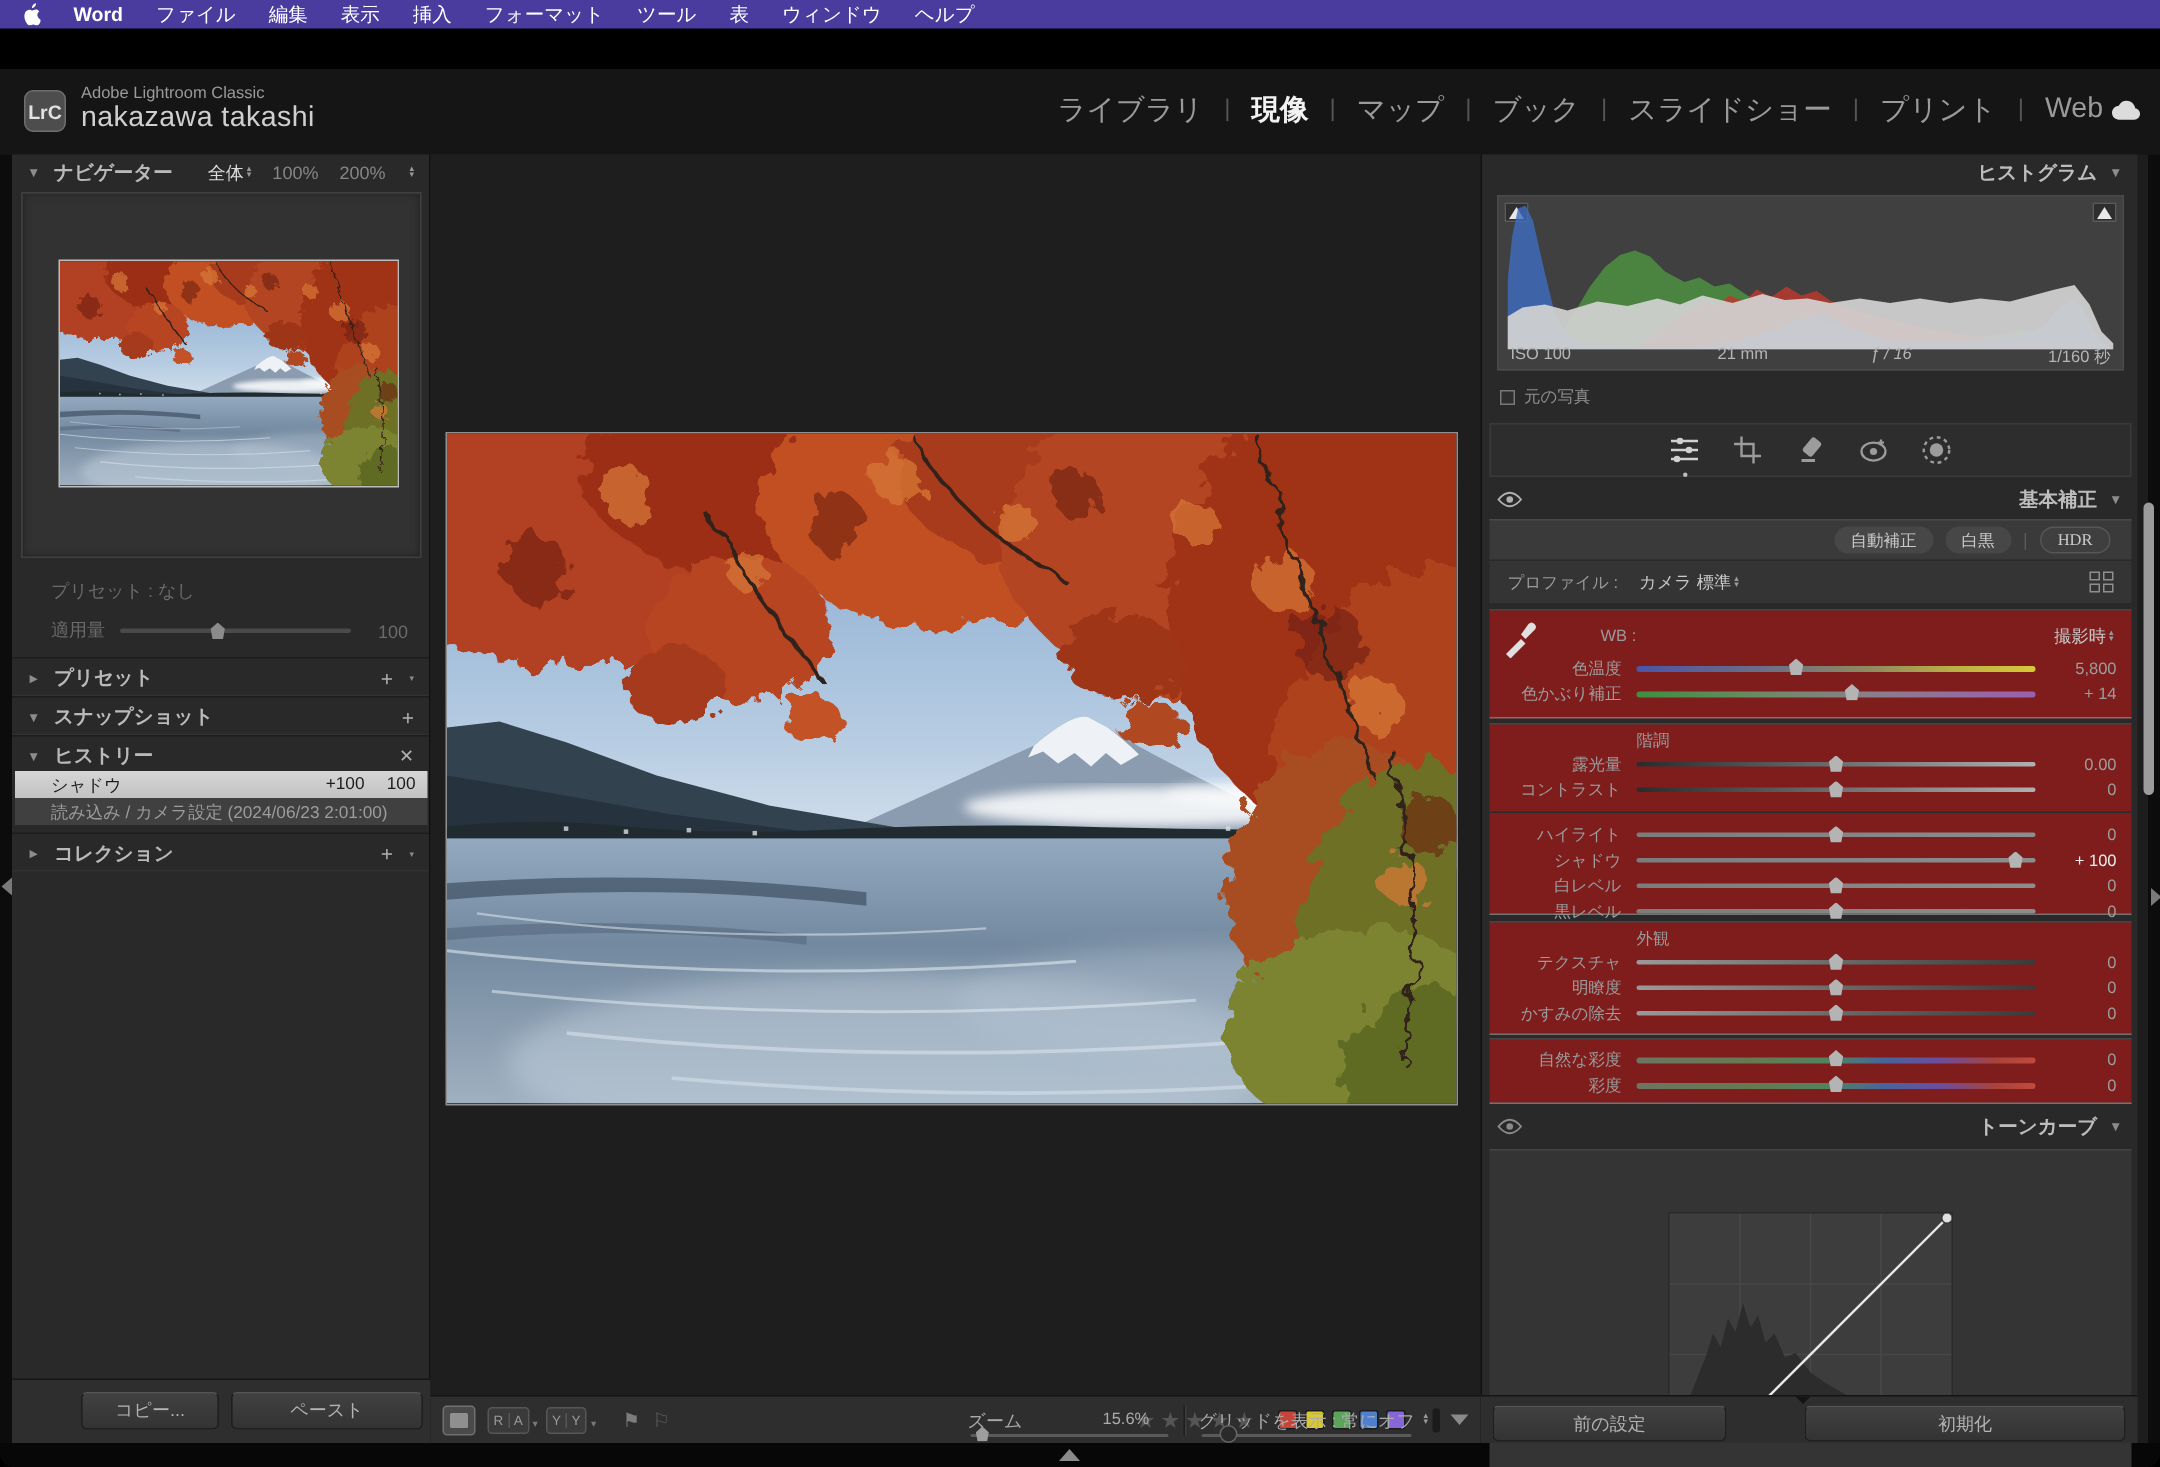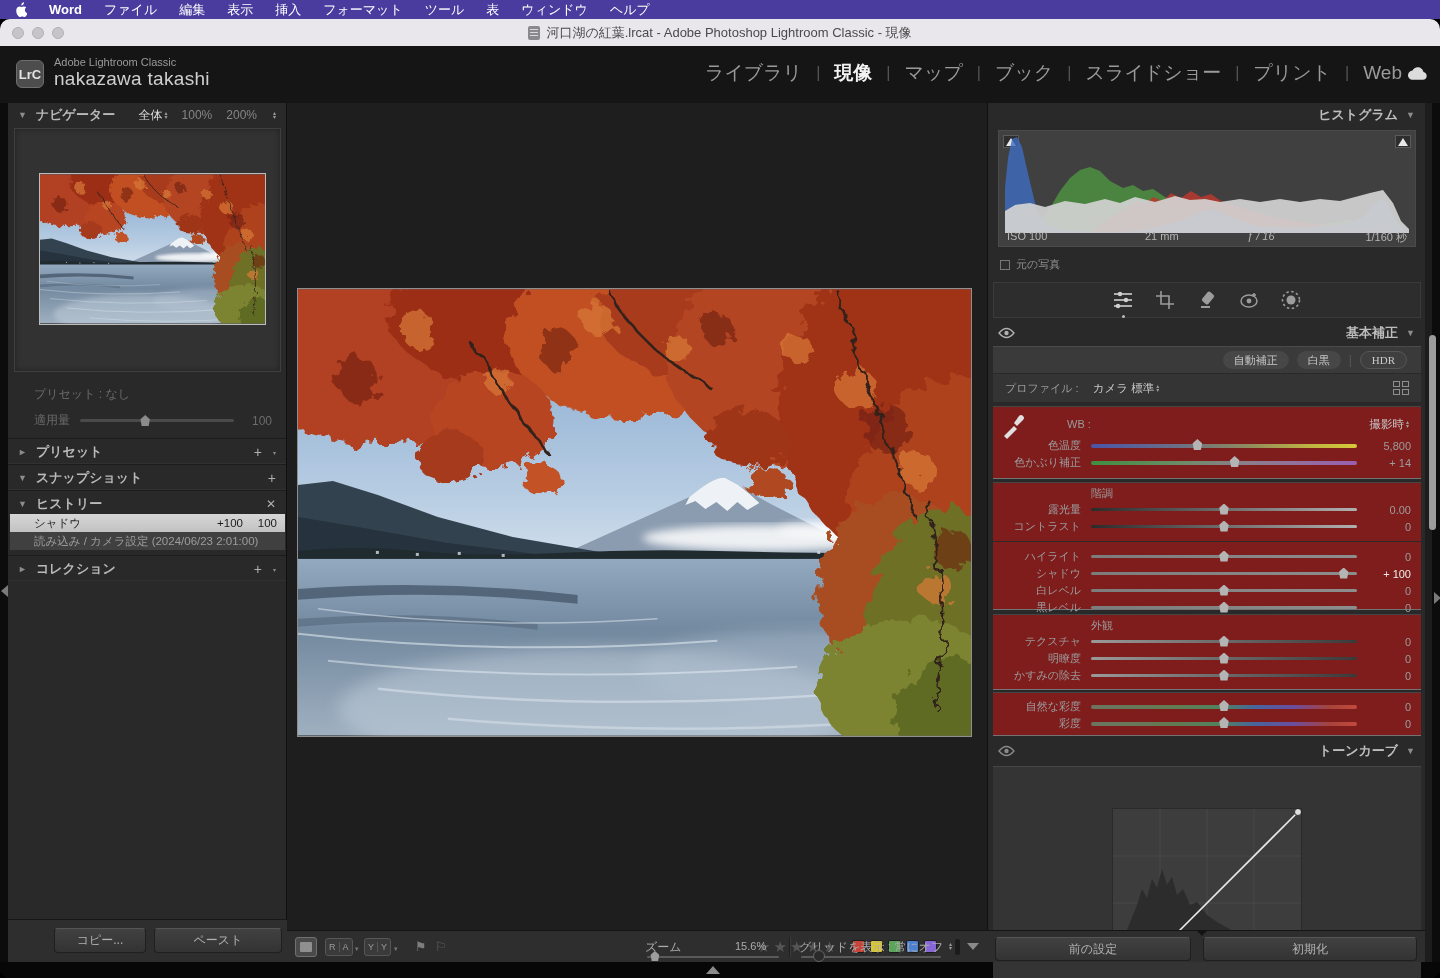--- a/index.html
+++ b/index.html
@@ -313,31 +313,20 @@
     <span>編集</span>
     <span>表示</span>
     <span>挿入</span>
     <span>フォーマット</span>
     <span>ツール</span>
     <span>表</span>
     <span>ウィンドウ</span>
     <span>ヘルプ</span>
   </div>
 
-  <div class="titlebar">
-    <div class="traffic">
-      <span></span>
-      <span></span>
-      <span></span>
-    </div>
-    <div class="title-text">
-      <span class="doc-icon"></span>
-      <span>河口湖の紅葉.lrcat - Adobe Photoshop Lightroom Classic - 現像</span>
-    </div>
-  </div>
 
   <div id="app">
 
     <div class="lr-header">
       <div class="lrc-badge">LrC</div>
       <div class="id-lines">
         <div class="l1">Adobe Lightroom Classic</div>
         <div class="l2">nakazawa takashi</div>
       </div>
       <div class="modules">
@@ -768,18 +757,18 @@
             <path d="M0,130 L5,128 14,121 24,96 29,80 34,89 39,70 44,79 49,60 54,76 59,68 64,86 70,80 77,96 84,93 94,106 104,113 118,121 138,127 160,130 Z" fill="#2c2c2c"></path>
             <line x1="58" y1="130" x2="186" y2="2" stroke="#e8e8e8" stroke-width="1.6"></line>
             <circle cx="185" cy="3" r="3.5" fill="#e0e0e0" stroke="#333" stroke-width="1"></circle>
           </svg>
         </div>
       </div>
     </div>
 
     <div class="rp-footer">
       <div class="footer-notch"></div>
-      <div class="lr-btn" style="left:8px; width:196px;">前の設定</div>
+      <div class="lr-btn" style="left:8px; width:156px;">前の設定</div>
       <div class="lr-btn" style="left:216px; width:214px;">初期化</div>
     </div>
 
   </div>
 </div>
 
 </body></html>

